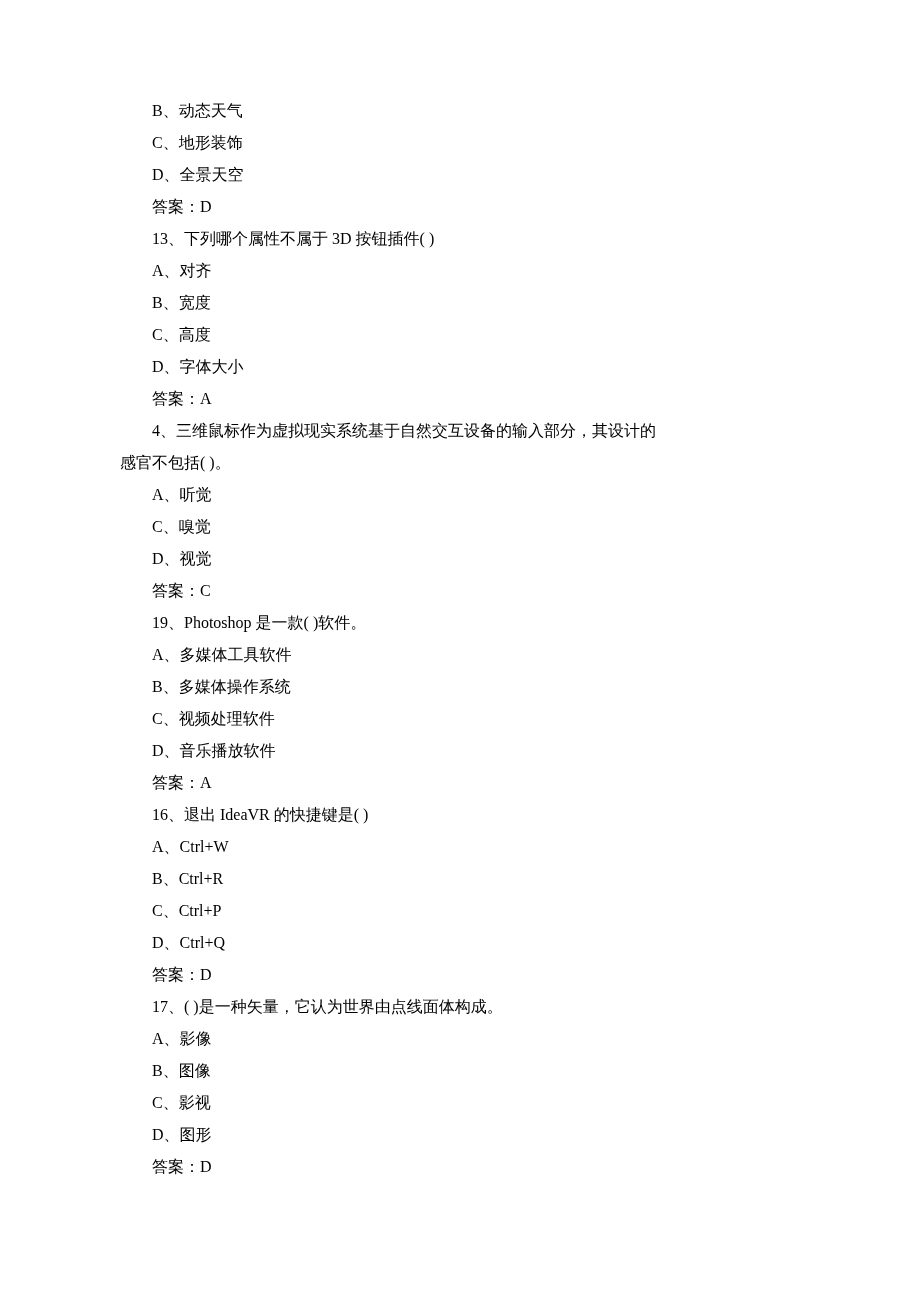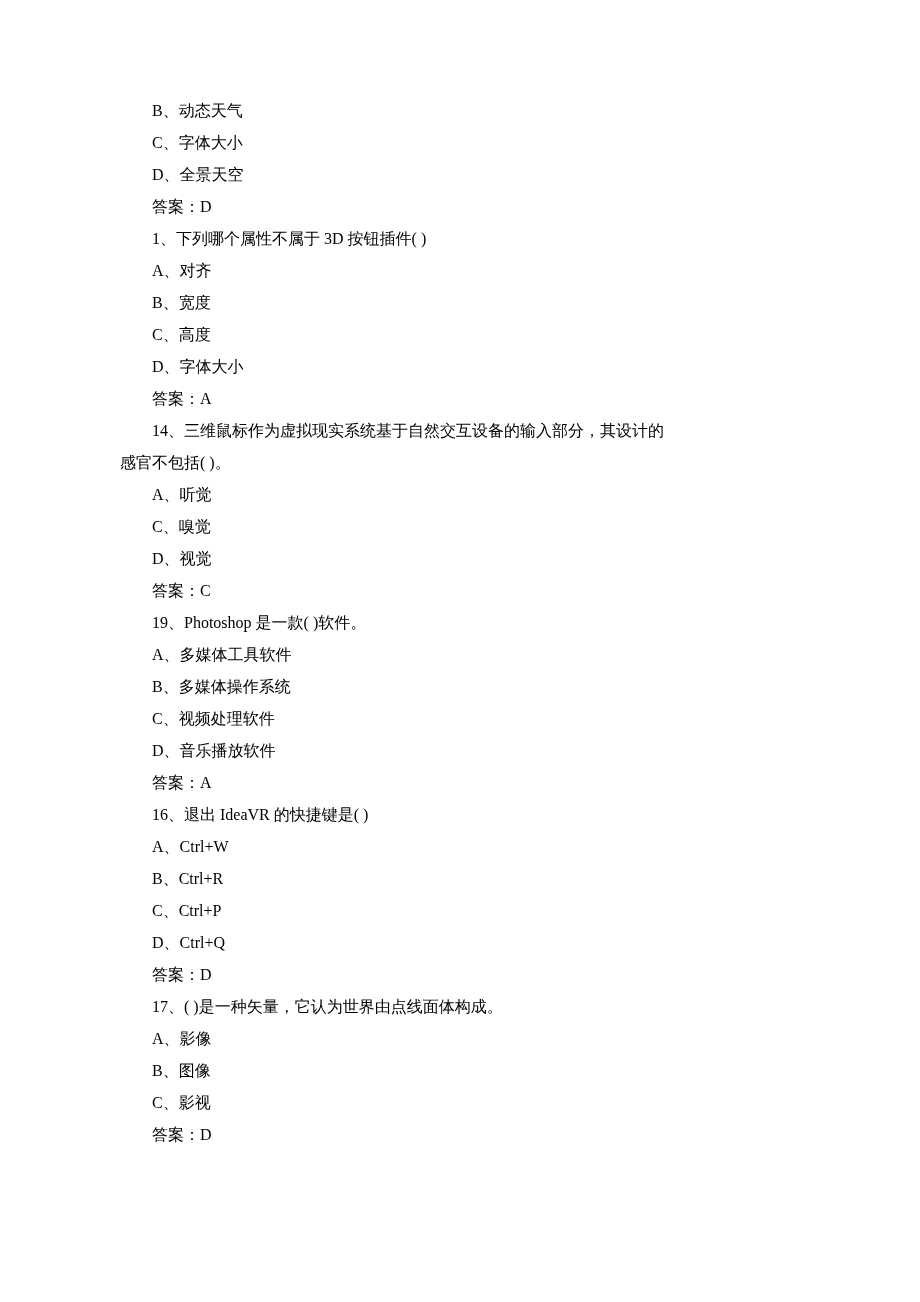--- a/index.html
+++ b/index.html
@@ -22,30 +22,30 @@
   }
   .indent {
     text-indent: 2em;
   }
 </style>
 </head>
 <body>
 
 <div class="page" id="page-container">
     <div class="line indent">B、动态天气</div>
-    <div class="line indent">C、字体大小</div>
+    <div class="line indent">C、地形装饰</div>
     <div class="line indent">D、全景天空</div>
     <div class="line indent">答案：D</div>
-    <div class="line indent">1、下列哪个属性不属于 3D 按钮插件( )</div>
+    <div class="line indent">13、下列哪个属性不属于 3D 按钮插件( )</div>
     <div class="line indent">A、对齐</div>
     <div class="line indent">B、宽度</div>
     <div class="line indent">C、高度</div>
     <div class="line indent">D、字体大小</div>
     <div class="line indent">答案：A</div>
-    <div class="line indent">14、三维鼠标作为虚拟现实系统基于自然交互设备的输入部分，其设计的</div>
+    <div class="line indent">4、三维鼠标作为虚拟现实系统基于自然交互设备的输入部分，其设计的</div>
     <div class="line">感官不包括( )。</div>
     <div class="line indent">A、听觉</div>
     <div class="line indent">C、嗅觉</div>
     <div class="line indent">D、视觉</div>
     <div class="line indent">答案：C</div>
     <div class="line indent">19、Photoshop 是一款( )软件。</div>
     <div class="line indent">A、多媒体工具软件</div>
     <div class="line indent">B、多媒体操作系统</div>
     <div class="line indent">C、视频处理软件</div>
     <div class="line indent">D、音乐播放软件</div>
@@ -53,14 +53,15 @@
     <div class="line indent">16、退出 IdeaVR 的快捷键是( )</div>
     <div class="line indent">A、Ctrl+W</div>
     <div class="line indent">B、Ctrl+R</div>
     <div class="line indent">C、Ctrl+P</div>
     <div class="line indent">D、Ctrl+Q</div>
     <div class="line indent">答案：D</div>
     <div class="line indent">17、( )是一种矢量，它认为世界由点线面体构成。</div>
     <div class="line indent">A、影像</div>
     <div class="line indent">B、图像</div>
     <div class="line indent">C、影视</div>
+    <div class="line indent">D、图形</div>
     <div class="line indent">答案：D</div>
   </div>
 
 </body></html>

